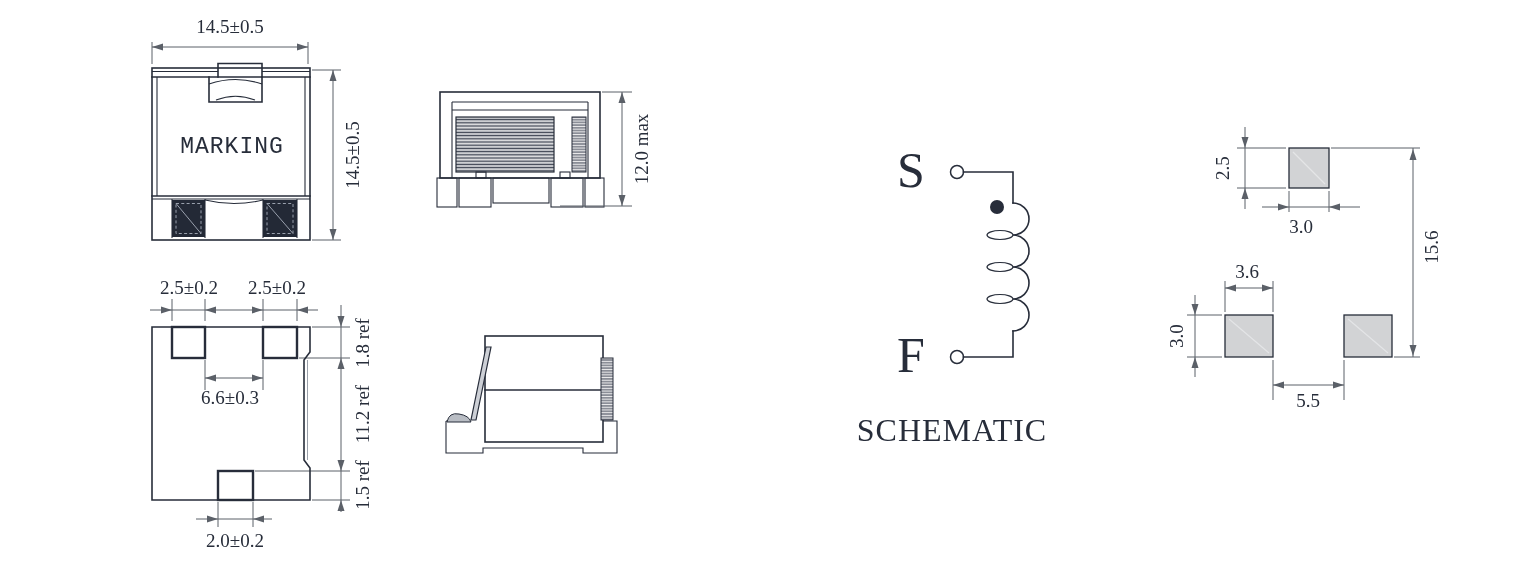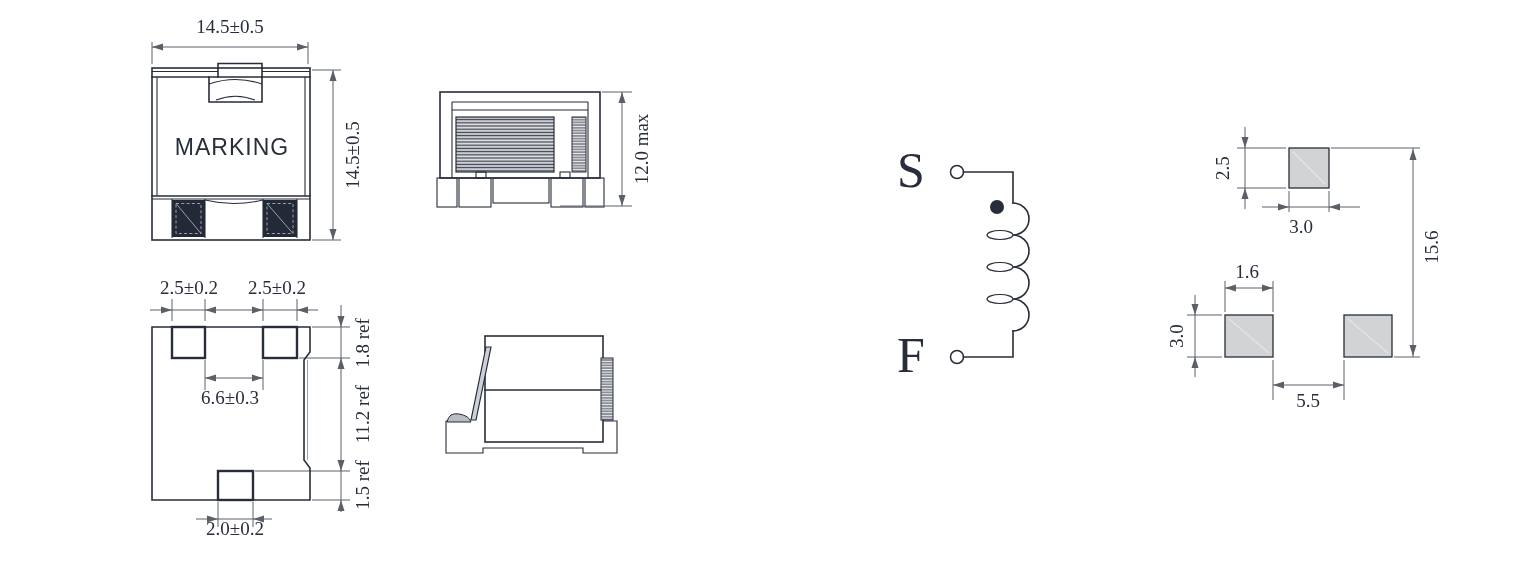--- a/index.html
+++ b/index.html
@@ -7,21 +7,21 @@
           font-family:"Liberation Serif", serif;color:#272d3a;}
   svg{position:absolute;left:0;top:0;}
   .pl{stroke:#272d3a;stroke-width:1.6;fill:none;stroke-linecap:square;}
   .plthin{stroke:#272d3a;stroke-width:1.1;fill:none;}
   .pl2{stroke:#272d3a;stroke-width:2.4;fill:none;}
   .dl{stroke:#5b6068;stroke-width:1;fill:none;}
   .ah{fill:#5b6068;stroke:none;}
   .lbl{position:absolute;transform:translate(-50%,-50%);white-space:nowrap;
        font-size:19px;color:#272d3a;line-height:1;}
   .rot{transform:translate(-50%,-50%) rotate(-90deg);}
-  .marking{font-family:Liberation Sans, sans-serif;font-size:23px;letter-spacing:1px;}
+  .marking{font-family:Liberation Mono, monospace;font-size:23px;letter-spacing:1px;}
   .title{font-size:32px;letter-spacing:1px;}
   .terminal{font-size:50px;}
 </style>
 </head>
 <body>
 
 <div id="canvas">
 
 <svg width="1517" height="587" viewBox="0 0 1517 587">
   <defs>
@@ -236,30 +236,31 @@
   </g>
 </svg>
 
 <div class="lbl" style="left:230px;top:26px;">14.5±0.5</div>
 <div class="lbl rot" style="left:352px;top:155px;">14.5±0.5</div>
 <div class="lbl marking" style="left:232px;top:147px;">MARKING</div>
 
 <div class="lbl" style="left:189px;top:287px;">2.5±0.2</div>
 <div class="lbl" style="left:277px;top:287px;">2.5±0.2</div>
 <div class="lbl" style="left:230px;top:397px;">6.6±0.3</div>
-<div class="lbl" style="left:235px;top:528px;">2.0±0.2</div>
+<div class="lbl" style="left:235px;top:540px;">2.0±0.2</div>
 <div class="lbl rot" style="left:362px;top:343px;">1.8 ref</div>
 <div class="lbl rot" style="left:362px;top:414px;">11.2 ref</div>
 <div class="lbl rot" style="left:362px;top:485px;">1.5 ref</div>
 
 <div class="lbl rot" style="left:641px;top:149px;">12.0 max</div>
 
 <div class="lbl terminal" style="left:911px;top:170px;">S</div>
 <div class="lbl terminal" style="left:911px;top:355px;">F</div>
+<div class="lbl title" style="left:952px;top:430px;">SCHEMATIC</div>
 
 <div class="lbl rot" style="left:1222px;top:168px;">2.5</div>
 <div class="lbl" style="left:1301px;top:226px;">3.0</div>
-<div class="lbl" style="left:1247px;top:271px;">1.6</div>
+<div class="lbl" style="left:1247px;top:271px;">3.6</div>
 <div class="lbl rot" style="left:1176px;top:336px;">3.0</div>
 <div class="lbl" style="left:1308px;top:400px;">5.5</div>
 <div class="lbl rot" style="left:1431px;top:247px;">15.6</div>
 
 </div>
 
 </body></html>

